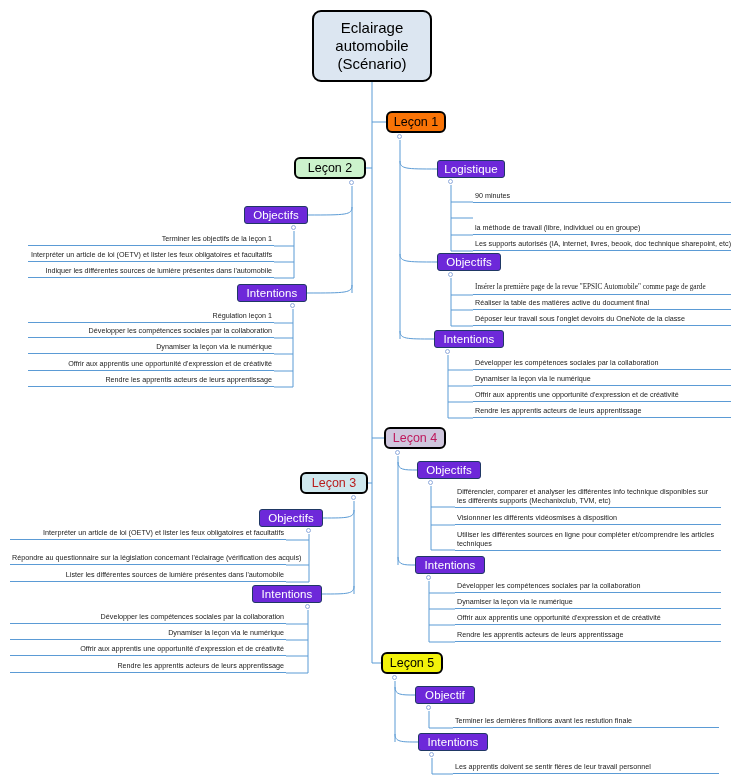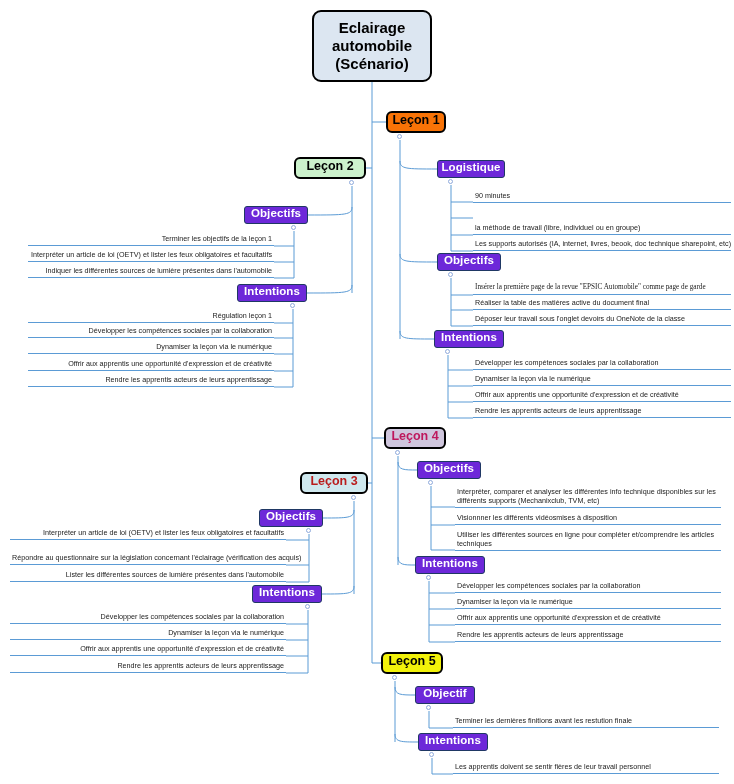--- a/index.html
+++ b/index.html
@@ -7,22 +7,22 @@
     width:734px;height:784px;position:relative;overflow:hidden;
     font-family:"Liberation Sans","DejaVu Sans",sans-serif;
     -webkit-font-smoothing:antialiased;
   }
   #canvas{position:absolute;left:0;top:0;width:734px;height:784px;}
   svg.links{position:absolute;left:0;top:0;width:734px;height:784px;pointer-events:none;}
 
   
   .node{
     position:absolute;box-sizing:border-box;
-    display:flex;justify-content:center;
-    font-weight:bold;white-space:nowrap;
+    display:flex;align-items:center;justify-content:center;
+    font-weight:normal;white-space:nowrap;
     border-radius:5px;
   }
   .root{
     border:2.5px solid #000;background:#dce6f1;color:#000;
     border-radius:9px;font-size:15px;line-height:18px;
     text-align:center;flex-direction:column;
     box-shadow:0 0 0 0 rgba(0,0,0,0);
   }
   .root span{display:block;}
   .lesson{
@@ -180,21 +180,21 @@
     <div class="node cat" style="left: 252px; top: 585px; width: 70px; height: 18px;">Intentions</div>
     <div class="handle" style="left: 305px; top: 604px;"></div>
     <div class="leaf right" style="left: 10px; top: 612px; width: 276px; min-height: 12px;">Développer les compétences sociales par la collaboration</div>
     <div class="leaf right" style="left: 10px; top: 628px; width: 276px; min-height: 12px;">Dynamiser la leçon via le numérique</div>
     <div class="leaf right" style="left: 10px; top: 644px; width: 276px; min-height: 12px;">Offrir aux apprentis une opportunité d'expression et de créativité</div>
     <div class="leaf right" style="left: 10px; top: 661px; width: 276px; min-height: 12px;">Rendre les apprentis acteurs de leurs apprentissage</div>
     <div class="node lesson l4" style="left: 384px; top: 427px; width: 62px; height: 22px;">Leçon 4</div>
     <div class="handle" style="left: 395px; top: 450px;"></div>
     <div class="node cat" style="left: 417px; top: 461px; width: 64px; height: 18px;">Objectifs</div>
     <div class="handle" style="left: 428px; top: 480px;"></div>
-    <div class="leaf wrap left" style="left: 455px; top: 487px; width: 266px; min-height: 20px;">Interpréter, comparer et analyser les différentes info technique disponibles sur les différents supports (Mechanixclub, TVM, etc)</div>
+    <div class="leaf wrap left" style="left: 455px; top: 487px; width: 266px; min-height: 20px;">Différencier, comparer et analyser les différentes info technique disponibles sur les différents supports (Mechanixclub, TVM, etc)</div>
     <div class="leaf left" style="left: 455px; top: 513px; width: 266px; min-height: 12px;">Visionnner les différents vidéosmises à disposition</div>
     <div class="leaf wrap left" style="left: 455px; top: 530px; width: 266px; min-height: 20px;">Utiliser les différentes sources en ligne pour compléter et/comprendre les articles techniques</div>
     <div class="node cat" style="left: 415px; top: 556px; width: 70px; height: 18px;">Intentions</div>
     <div class="handle" style="left: 426px; top: 575px;"></div>
     <div class="leaf left" style="left: 455px; top: 581px; width: 266px; min-height: 12px;">Développer les compétences sociales par la collaboration</div>
     <div class="leaf left" style="left: 455px; top: 597px; width: 266px; min-height: 12px;">Dynamiser la leçon via le numérique</div>
     <div class="leaf left" style="left: 455px; top: 613px; width: 266px; min-height: 12px;">Offrir aux apprentis une opportunité d'expression et de créativité</div>
     <div class="leaf left" style="left: 455px; top: 630px; width: 266px; min-height: 12px;">Rendre les apprentis acteurs de leurs apprentissage</div>
     <div class="node lesson l5" style="left: 381px; top: 652px; width: 62px; height: 22px;">Leçon 5</div>
     <div class="handle" style="left: 392px; top: 675px;"></div>

